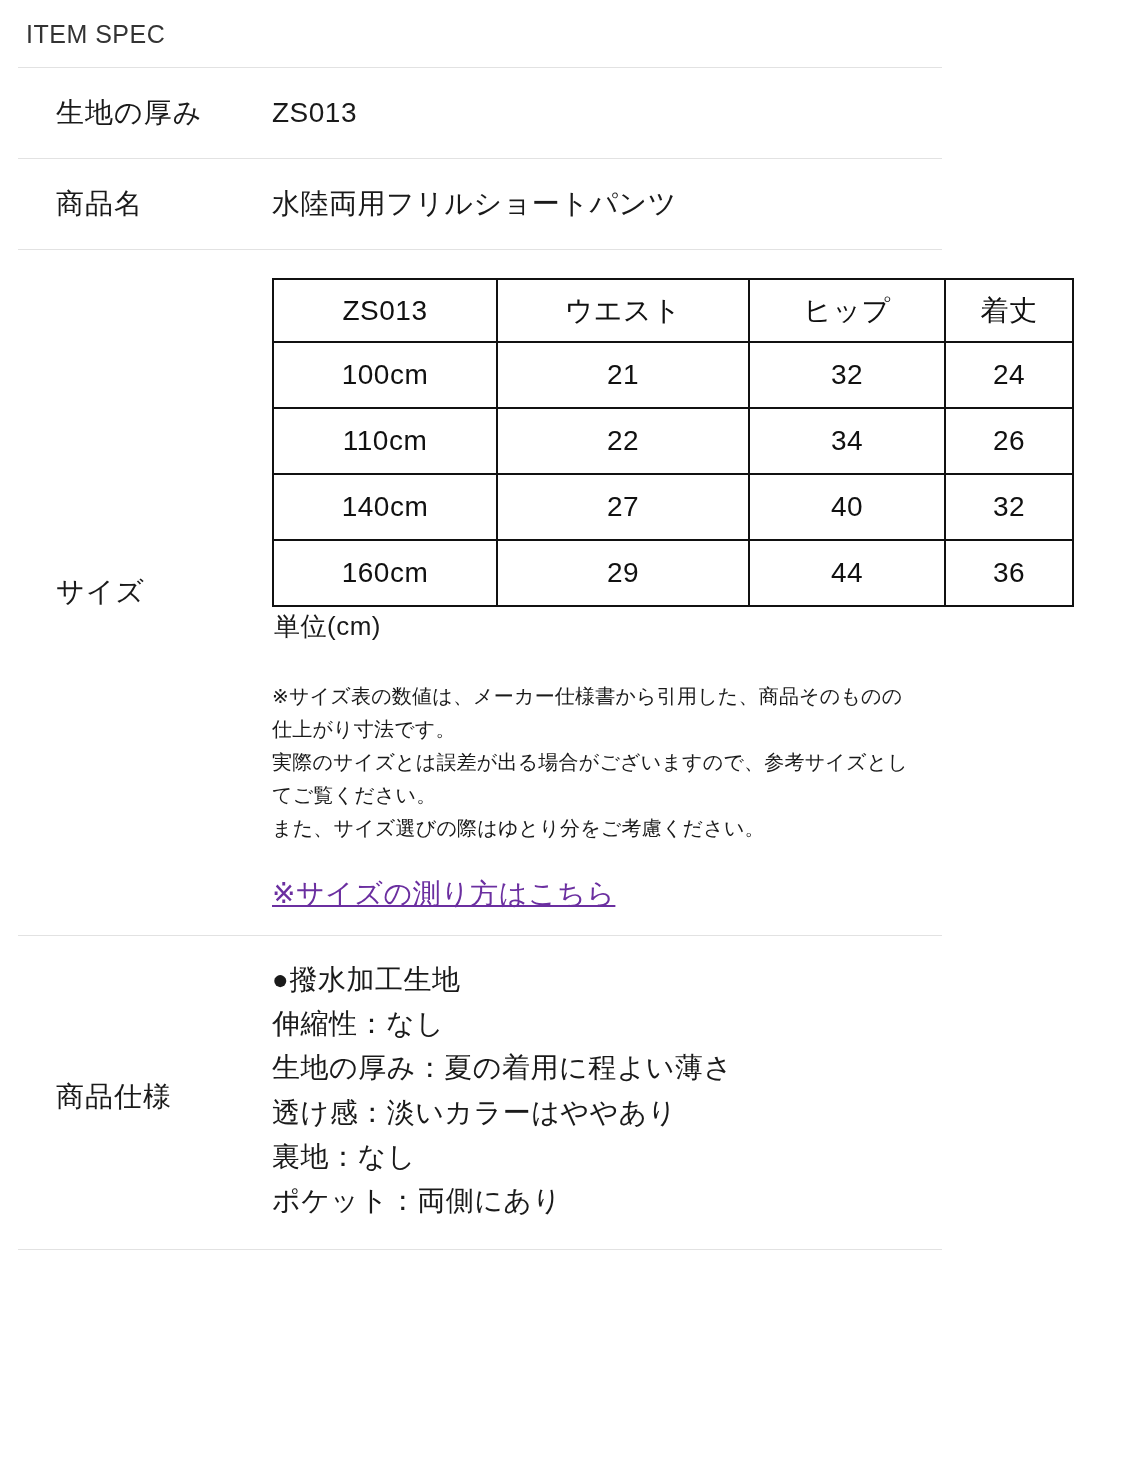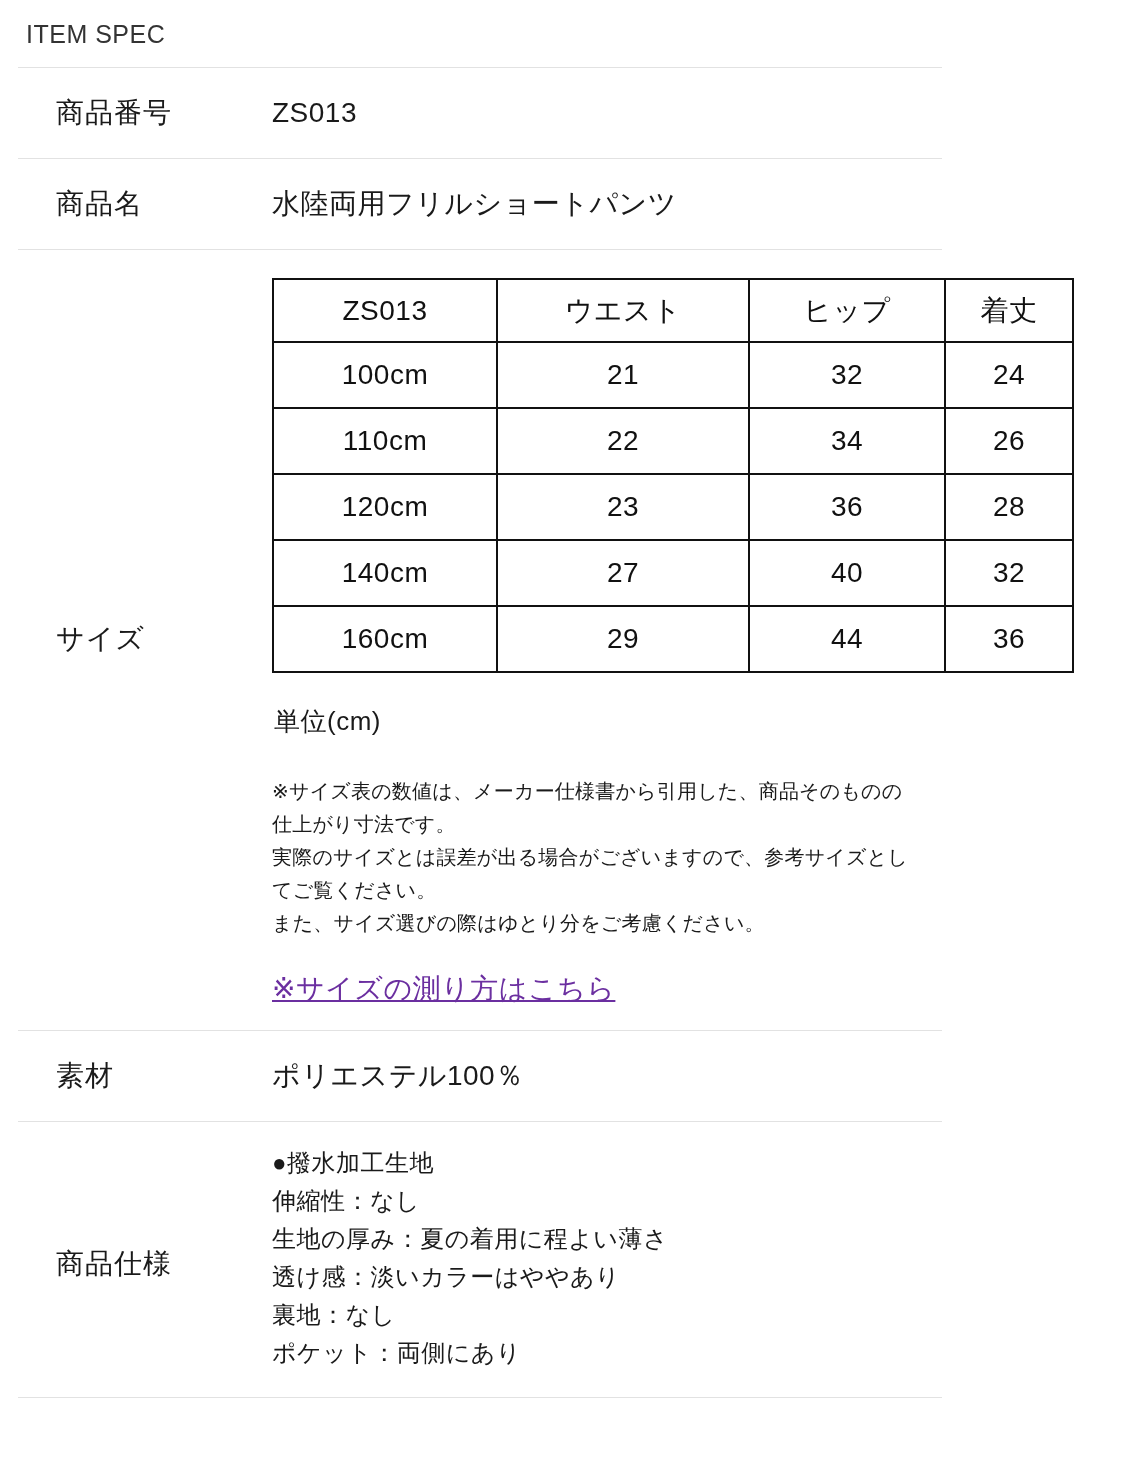--- a/index.html
+++ b/index.html
@@ -77,41 +77,41 @@
     color: #111111;
     letter-spacing: 0.5px;
   }
   .size-chart col.c0 { width: 224px; }
   .size-chart col.c1 { width: 252px; }
   .size-chart col.c2 { width: 196px; }
   .size-chart col.c3 { width: 128px; }
   .unit-note {
     font-size: 26px;
     color: #1a1a1a;
-    padding: 31px 0 0 2px;
+    padding: 2px 0 0 2px;
     letter-spacing: 0.5px;
   }
   .disclaimer {
     font-size: 20px;
     line-height: 1.65;
     color: #1a1a1a;
     padding-top: 36px;
     letter-spacing: 0.2px;
   }
   .measure-link {
     display: inline-block;
     margin-top: 30px;
     font-size: 28px;
     color: #6b2fa0;
     text-decoration: underline;
     letter-spacing: 0.5px;
     cursor: pointer;
   }
   .spec-lines {
-    font-size: 24px;
+    font-size: 28px;
     line-height: 1.58;
     letter-spacing: 0.5px;
   }
   .spec-lines div {
     white-space: nowrap;
   }
   tr.row-detail td.label {
     padding-top: 8px;
     padding-bottom: 0;
   }
@@ -123,21 +123,21 @@
 </head>
 <body>
 
 <div class="page">
 
   <div class="spec-title">ITEM SPEC</div>
 
   <table class="spec-table">
     <tbody>
       <tr>
-        <td class="label">商品番号</td>
+        <td class="label">生地の厚み</td>
         <td class="value">ZS013</td>
       </tr>
 
       <tr>
         <td class="label">商品名</td>
         <td class="value">水陸両用フリルショートパンツ</td>
       </tr>
 
       <tr class="row-size">
         <td class="label">サイズ</td>
@@ -165,26 +165,20 @@
                 <td>32</td>
                 <td>24</td>
               </tr>
               <tr>
                 <td>110cm</td>
                 <td>22</td>
                 <td>34</td>
                 <td>26</td>
               </tr>
               <tr>
-                <td>120cm</td>
-                <td>23</td>
-                <td>36</td>
-                <td>28</td>
-              </tr>
-              <tr>
                 <td>140cm</td>
                 <td>27</td>
                 <td>40</td>
                 <td>32</td>
               </tr>
               <tr>
                 <td>160cm</td>
                 <td>29</td>
                 <td>44</td>
                 <td>36</td>
@@ -198,24 +192,20 @@
             <div>※サイズ表の数値は、メーカー仕様書から引用した、商品そのものの仕上がり寸法です。</div>
             <div>実際のサイズとは誤差が出る場合がございますので、参考サイズとしてご覧ください。</div>
             <div>また、サイズ選びの際はゆとり分をご考慮ください。</div>
           </div>
 
           <a class="measure-link">※サイズの測り方はこちら</a>
 
         </td>
       </tr>
 
-      <tr>
-        <td class="label">素材</td>
-        <td class="value">ポリエステル100％</td>
-      </tr>
 
       <tr class="row-detail">
         <td class="label">商品仕様</td>
         <td class="value">
           <div class="spec-lines">
             <div>●撥水加工生地</div>
             <div>伸縮性：なし</div>
             <div>生地の厚み：夏の着用に程よい薄さ</div>
             <div>透け感：淡いカラーはややあり</div>
             <div>裏地：なし</div>

